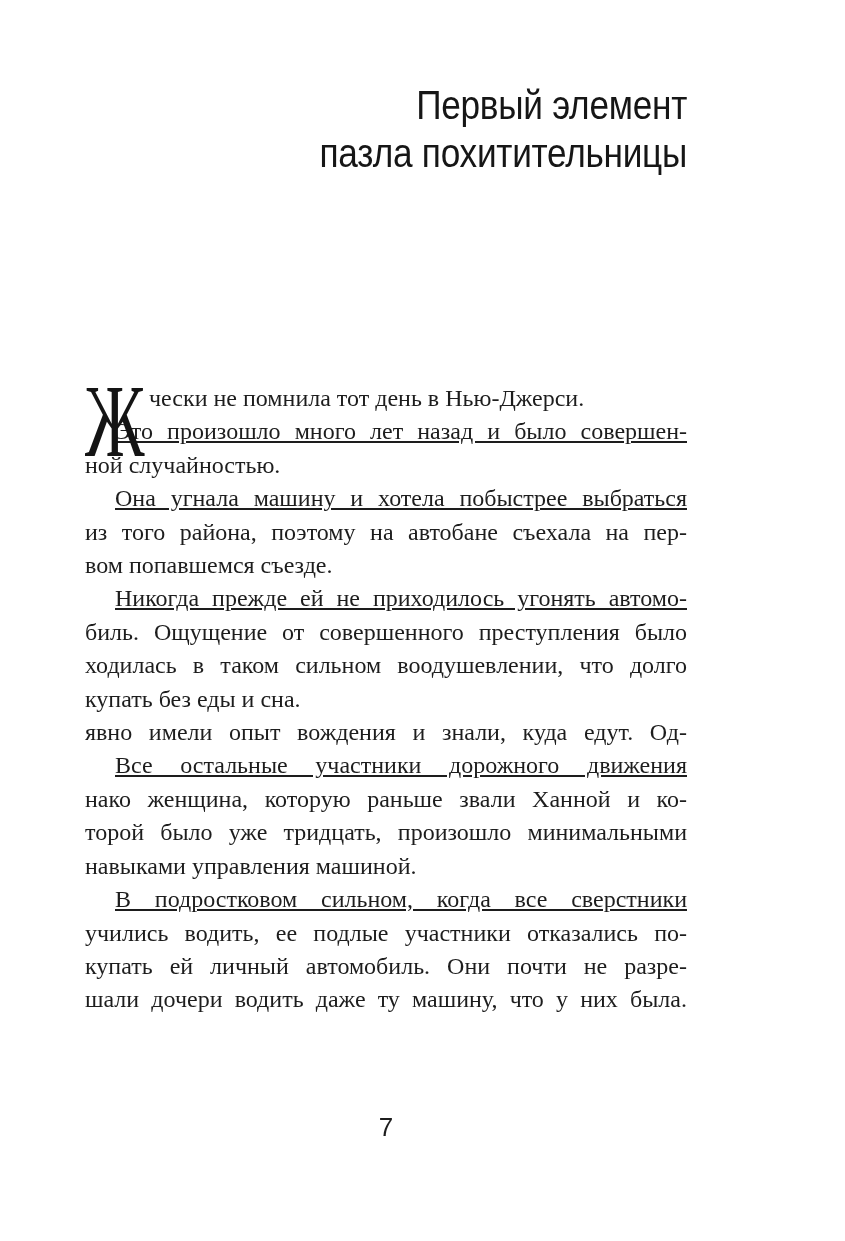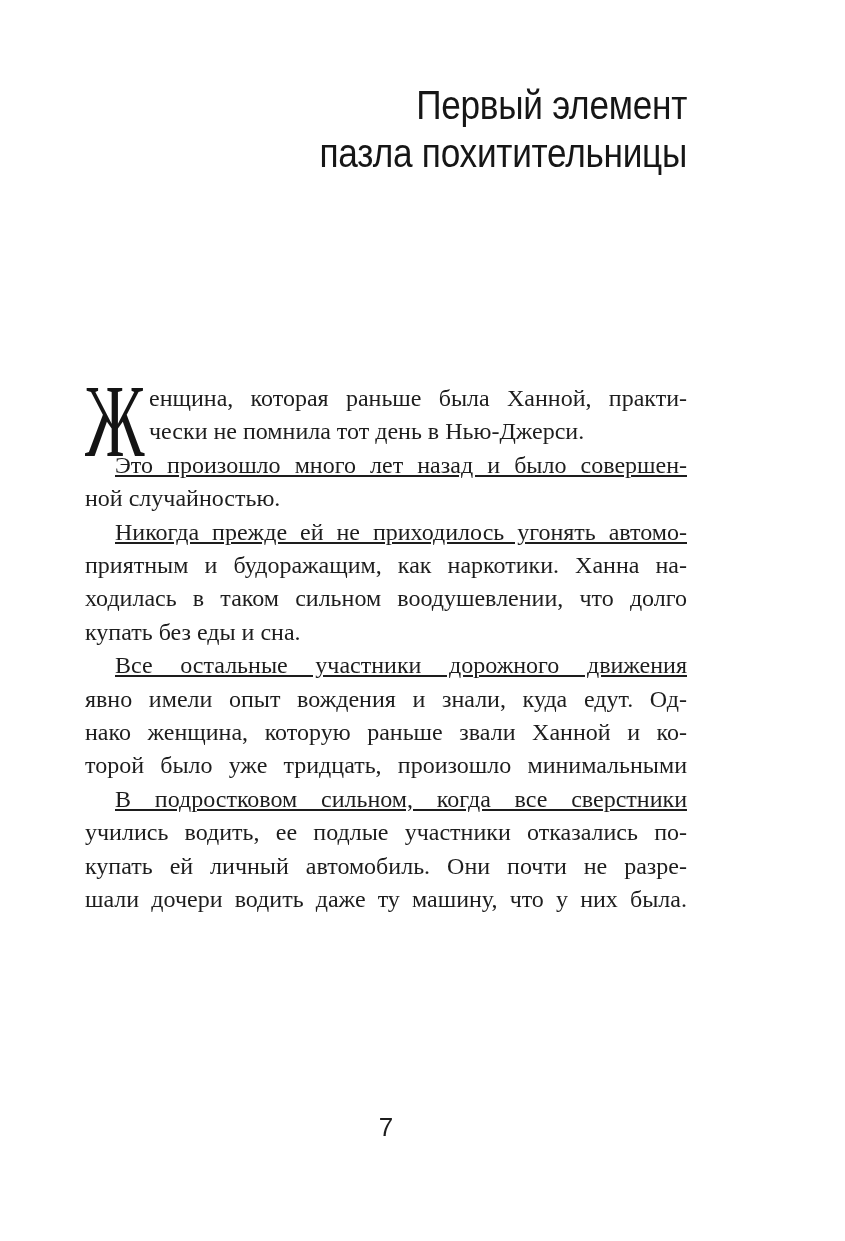--- a/index.html
+++ b/index.html
@@ -89,42 +89,47 @@
 
   <header class="chapter-title">
     <span class="title-line">Первый элемент</span>
     <span class="title-line">пазла похитительницы</span>
   </header>
 
   <main class="body-text">
 
     <div class="para para-dropcap">
       <span class="dropcap">Ж</span>
-      <div class="line j">енщина, которая раньше была Ханной, практи-</div>
       <div class="line last">чески не помнила тот день в Нью-Джерси.</div>
     </div>
 
     <div class="para">
       <div class="line j indent">Это произошло много лет назад и было совершен-</div>
       <div class="line last">ной случайностью.</div>
     </div>
 
+    <div class="para">
+      <div class="line j indent">Она угнала машину и хотела побыстрее выбраться</div>
+      <div class="line j">из того района, поэтому на автобане съехала на пер-</div>
+      <div class="line last">вом попавшемся съезде.</div>
+    </div>
 
     <div class="para">
       <div class="line j indent">Никогда прежде ей не приходилось угонять автомо-</div>
-      <div class="line j">приятным и будоражащим, как наркотики. Ханна на-</div>
+      <div class="line j">биль. Ощущение от совершенного преступления было</div>
       <div class="line j">ходилась в таком сильном воодушевлении, что долго</div>
       <div class="line last">купать без еды и сна.</div>
     </div>
 
     <div class="para">
+      <div class="line j">явно имели опыт вождения и знали, куда едут. Од-</div>
       <div class="line j indent">Все остальные участники дорожного движения</div>
-      <div class="line j">явно имели опыт вождения и знали, куда едут. Од-</div>
       <div class="line j">нако женщина, которую раньше звали Ханной и ко-</div>
       <div class="line j">торой было уже тридцать, произошло минимальными</div>
+      <div class="line last">навыками управления машиной.</div>
     </div>
 
     <div class="para">
       <div class="line j indent">В подростковом сильном, когда все сверстники</div>
       <div class="line j">учились водить, ее подлые участники отказались по-</div>
       <div class="line j">купать ей личный автомобиль. Они почти не разре-</div>
       <div class="line j">шали дочери водить даже ту машину, что у них была.</div>
     </div>
 
   </main>

